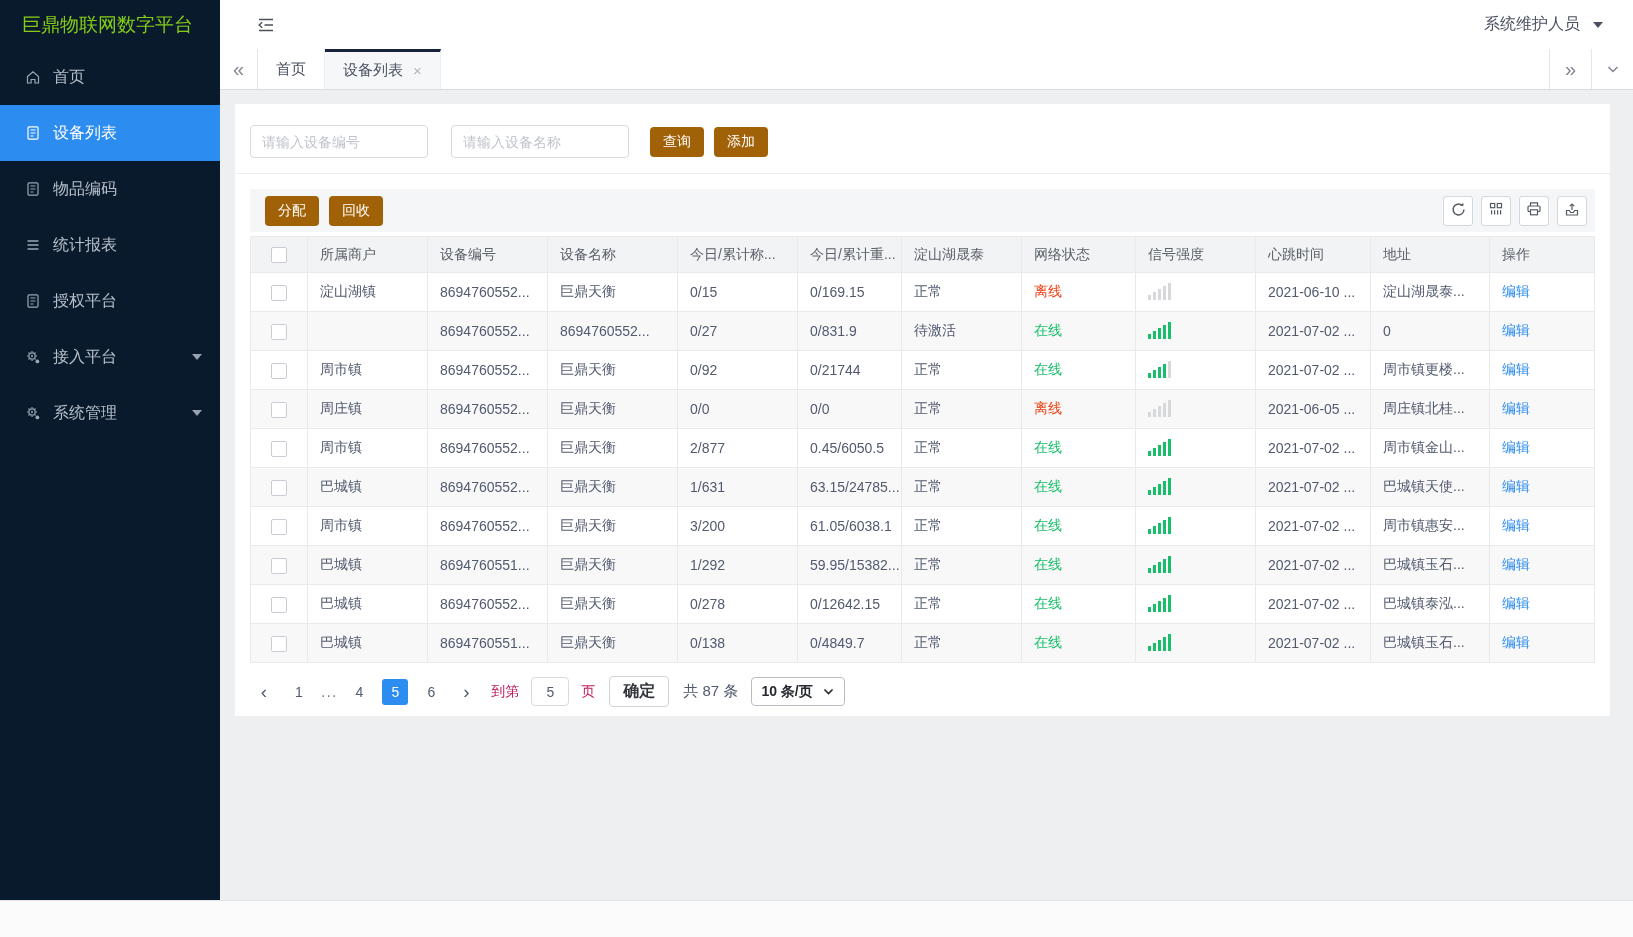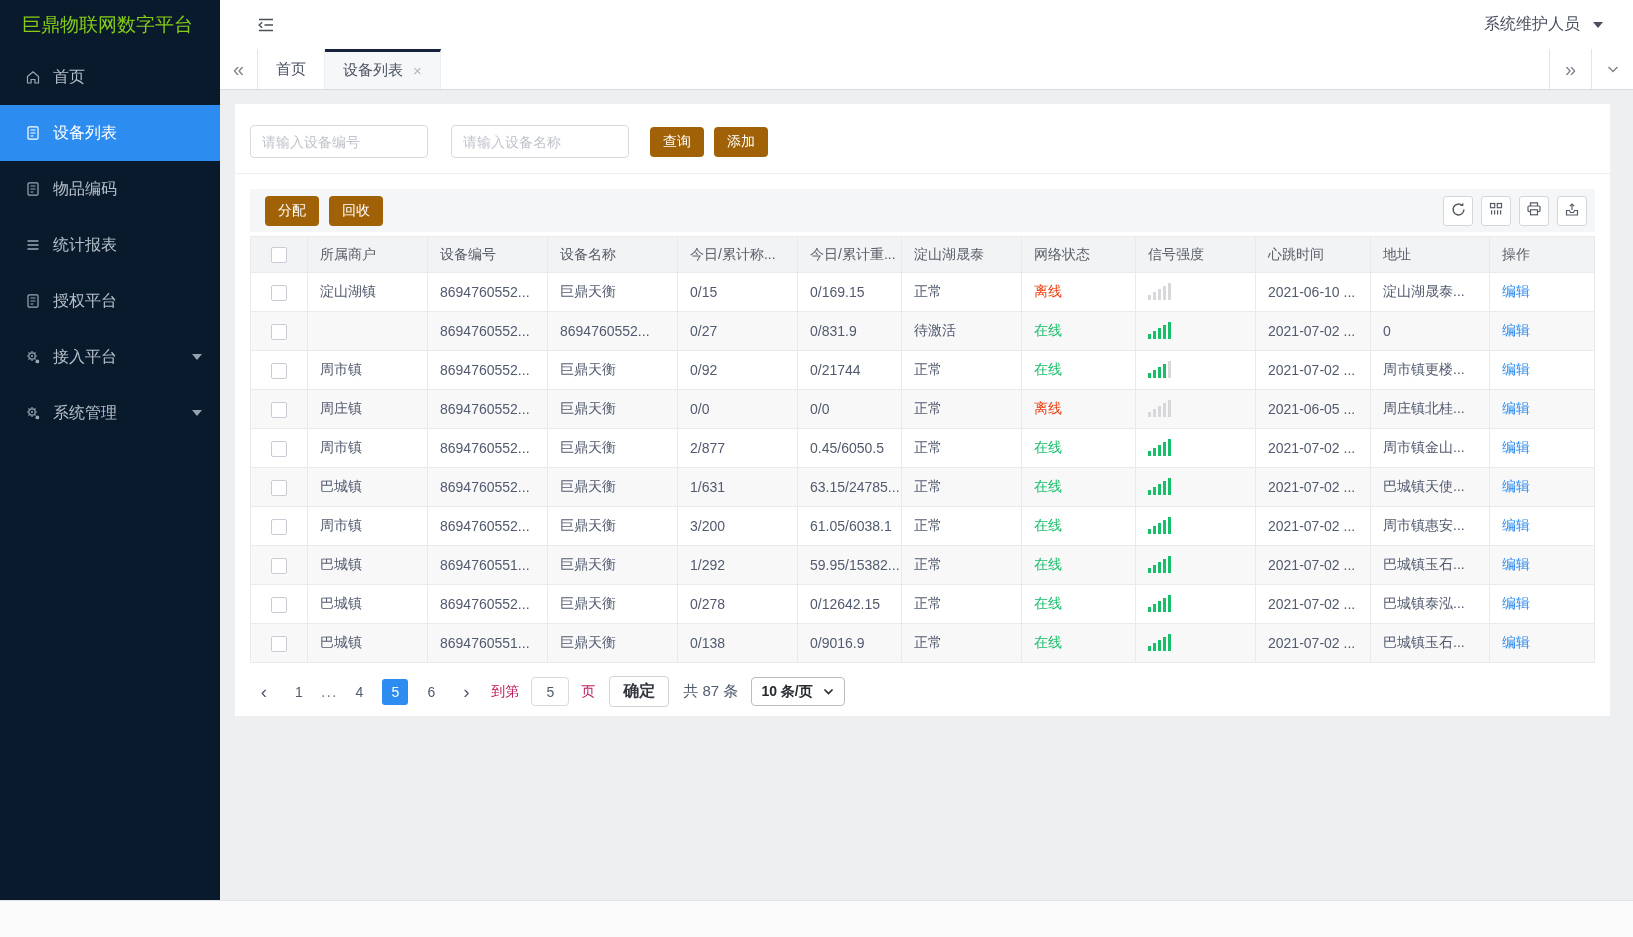--- a/index.html
+++ b/index.html
@@ -451,21 +451,21 @@
                 <td>2021-07-02 ...</td>
                 <td>巴城镇泰泓...</td>
                 <td><a class="edit-link">编辑</a></td>
               </tr>
               <tr class="stripe">
                 <td class="td-check"><span class="checkbox"></span></td>
                 <td>巴城镇</td>
                 <td>8694760551...</td>
                 <td>巨鼎天衡</td>
                 <td>0/138</td>
-                <td>0/9016.9</td>
+                <td>0/4849.7</td>
                 <td>正常</td>
                 <td class="net-on">在线</td>
                 <td><span class="signal">
                     <i class="on" style="height:5px"></i>
                     <i class="on" style="height:8px"></i>
                     <i class="on" style="height:11px"></i>
                     <i class="on" style="height:14px"></i>
                     <i class="on" style="height:17px"></i>
                   </span></td>
                 <td>2021-07-02 ...</td>

